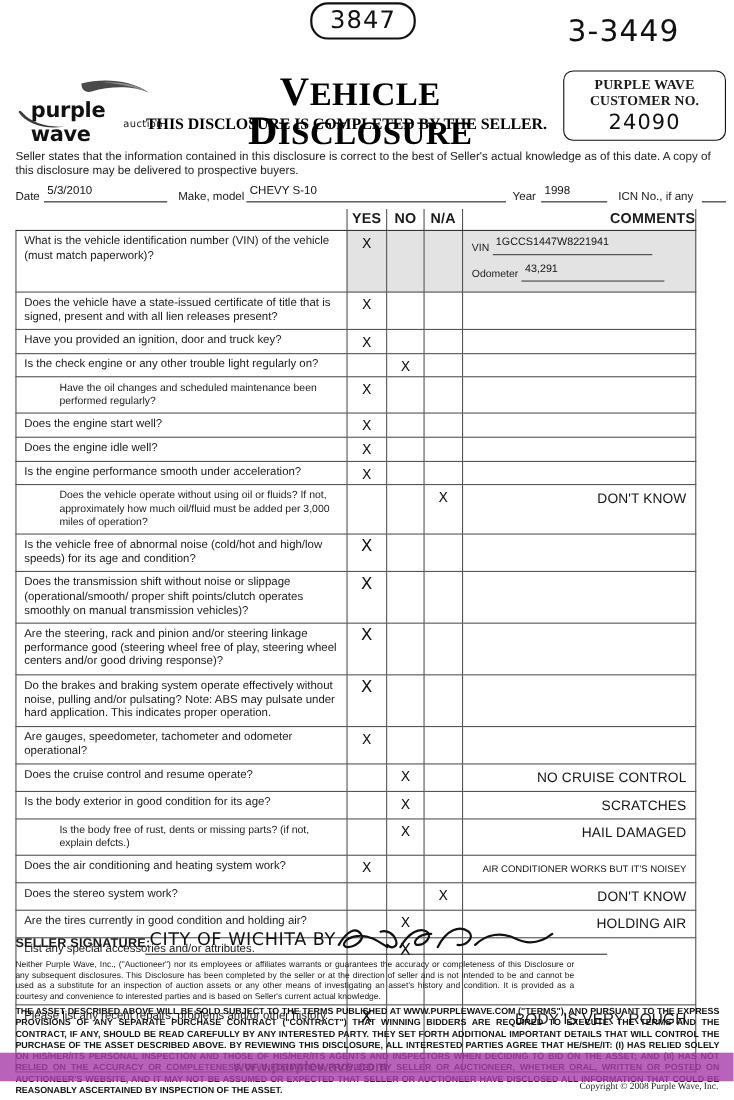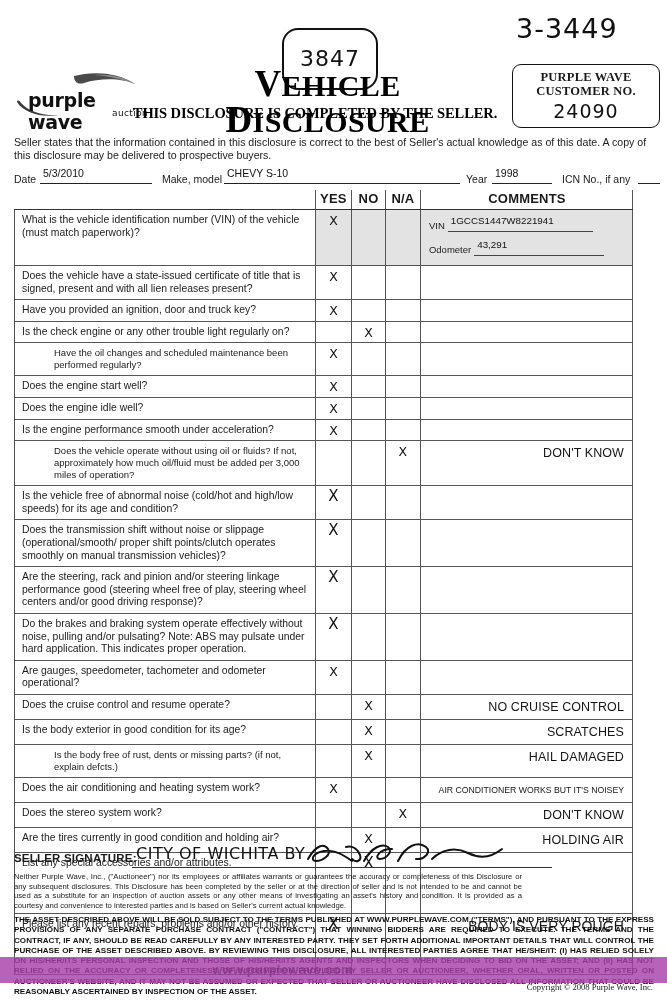--- a/index.html
+++ b/index.html
@@ -11,22 +11,22 @@
   .page{position:relative;width:667px;height:1000px;box-sizing:border-box;}
 
   
   .hand{
     font-family:"DejaVu Sans",sans-serif;font-weight:400;color:#111;
     letter-spacing:1px;
   }
 
   
   .hw-circled{
-    position:absolute;left:282px;top:28px;
-    font-size:22px;line-height:26px;padding:16px 16px;
+    position:absolute;left:282px;top:2px;
+    font-size:22px;line-height:26px;padding:2px 16px;
     border:2.2px solid #111;border-radius:16px;
   }
   .hw-right{
     position:absolute;left:516px;top:14px;font-size:27px;line-height:30px;
   }
 
   
   .header{position:absolute;left:0;top:62px;width:667px;height:70px;}
   .logo{position:absolute;left:14px;top:8px;width:132px;height:52px;}
   .logo .lw{position:absolute;inset:0;}
@@ -89,21 +89,21 @@
   .c-q{width:322px;}
   .c-y{width:39px;}
   .c-n{width:37px;}
   .c-na{width:38px;}
   .c-c{width:204px;border-right:1.1px solid #555 !important;}
 
   th.h{
     font-family:"Liberation Sans",sans-serif;font-weight:700;font-size:13px;
     text-align:center;padding:1px 0 3px 0;letter-spacing:.2px;
   }
-  th.h-c{text-align:center;padding-left:1px;}
+  th.h-c{text-align:right;padding-left:1px;}
   th.blank{border-right:1.1px solid #555;}
 
   td.q{
     font-size:10.4px;line-height:12.6px;padding:4px 6px 4px 7px;color:#1a1a1a;
   }
   td.q.sm{font-size:9.5px;line-height:12px;padding-left:39px;}
   td.mark{text-align:center;}
   td.mark .x{
     display:block;font-family:"DejaVu Sans",sans-serif;
     font-size:12.5px;line-height:13px;color:#111;padding-top:4px;

